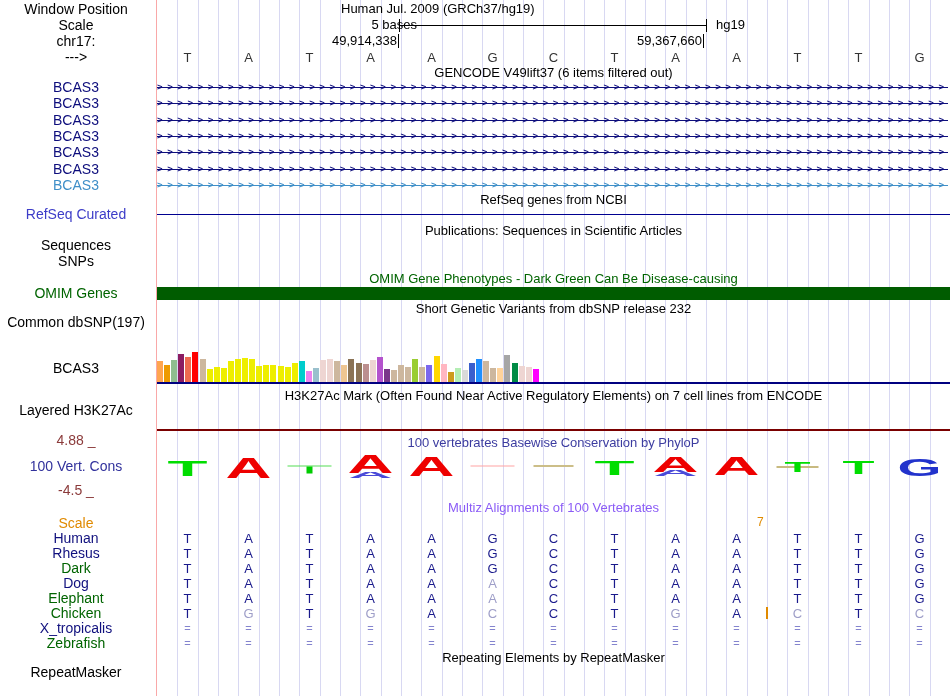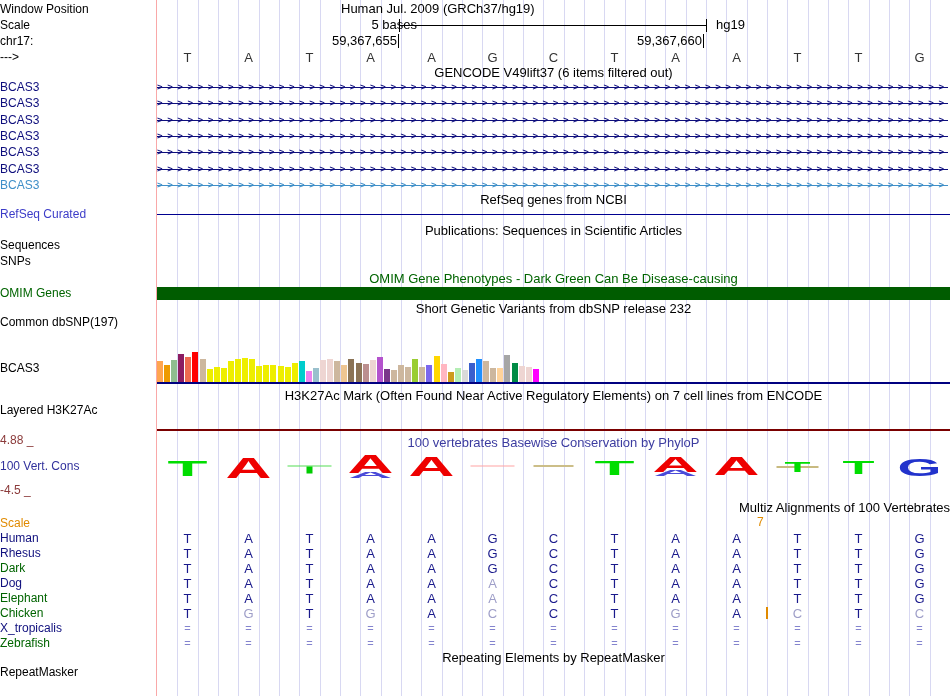--- a/index.html
+++ b/index.html
@@ -1,19 +1,19 @@
 <!DOCTYPE html>
 <html><head>
 <meta charset="utf-8">
 <style>
   html,body{margin:0;padding:0;background:#fff;}
   #browser{position:relative;width:950px;height:696px;background:#fff;overflow:hidden;
            font-family:"Liberation Sans",sans-serif;font-size:13px;color:#000;}
   .abs{position:absolute;white-space:nowrap;}
-  .lbl{position:absolute;left:0;width:152px;text-align:left;height:16px;line-height:16px;font-size:12px;white-space:nowrap;}
+  .lbl{position:absolute;left:0;width:152px;text-align:center;height:16px;line-height:16px;font-size:14px;white-space:nowrap;}
   .ttl{position:absolute;left:157px;width:793px;text-align:center;height:16px;line-height:16px;font-size:13px;white-space:nowrap;}
   .gline{position:absolute;top:0;width:1px;height:696px;}
   .basecell{position:absolute;width:61px;text-align:center;height:15px;line-height:15px;}
   .generow{position:absolute;left:157px;width:791px;overflow:hidden;height:12px;line-height:12px;
            font-size:9.5px;letter-spacing:4.6px;text-decoration:line-through;font-weight:bold;}
   .bar{position:absolute;}
   svg{position:absolute;left:0;top:0;pointer-events:none;}
 </style>
 </head>
 <body>
@@ -66,21 +66,21 @@
   <div class="abs" style="left:341px;top:1px;height:16px;line-height:16px;">Human Jul. 2009 (GRCh37/hg19)</div>
 
   <div class="lbl" style="top:17px;">Scale</div>
   <div class="abs" style="left:240px;top:17px;width:153px;text-align:right;height:16px;line-height:16px;padding-left:24px;">5 bases</div>
   <div class="abs" style="left:399px;top:25px;width:308px;height:1px;background:#000;"></div>
   <div class="abs" style="left:399px;top:19px;width:1px;height:13px;background:#000;"></div>
   <div class="abs" style="left:706px;top:19px;width:1px;height:13px;background:#000;"></div>
   <div class="abs" style="left:716px;top:17px;height:16px;line-height:16px;">hg19</div>
 
   <div class="lbl" style="top:33px;">chr17:</div>
-  <div class="abs" style="left:240px;top:33px;width:157px;text-align:right;height:16px;line-height:16px;">59,367,655</div>
+  <div class="abs" style="left:240px;top:33px;width:157px;text-align:right;height:16px;line-height:16px;">49,914,338</div>
   <div class="abs" style="left:398px;top:34px;width:1px;height:14px;background:#000;"></div>
   <div class="abs" style="left:545px;top:33px;width:157px;text-align:right;height:16px;line-height:16px;">59,367,660</div>
   <div class="abs" style="left:703px;top:34px;width:1px;height:14px;background:#000;"></div>
 
   <div class="lbl" style="top:49px;">---&gt;</div>
   <div id="seq-row">
       <div class="basecell" style="left: 157px; top: 50px; color: rgb(51, 51, 51);">T</div>
       <div class="basecell" style="left: 218px; top: 50px; color: rgb(51, 51, 51);">A</div>
       <div class="basecell" style="left: 279px; top: 50px; color: rgb(51, 51, 51);">T</div>
       <div class="basecell" style="left: 340px; top: 50px; color: rgb(51, 51, 51);">A</div>
@@ -208,21 +208,21 @@
       <text x="614.5" y="474.5" text-anchor="middle" font-family="&quot;Liberation Sans&quot;, sans-serif" font-weight="bold" font-size="20.833333333333336" fill="#00DD00" textLength="40" lengthAdjust="spacingAndGlyphs">T</text>
       <text x="675.5" y="472" text-anchor="middle" font-family="&quot;Liberation Sans&quot;, sans-serif" font-weight="bold" font-size="22.22222222222222" fill="#EE0000" textLength="46" lengthAdjust="spacingAndGlyphs">A</text>
       <text x="675.5" y="476" text-anchor="middle" font-family="&quot;Liberation Sans&quot;, sans-serif" font-weight="bold" font-size="8.333333333333334" fill="#4A4AD8" textLength="44" lengthAdjust="spacingAndGlyphs">A</text>
       <text x="736.5" y="474.5" text-anchor="middle" font-family="&quot;Liberation Sans&quot;, sans-serif" font-weight="bold" font-size="26.38888888888889" fill="#EE0000" textLength="46" lengthAdjust="spacingAndGlyphs">A</text>
       <rect x="776.5" y="466" width="42" height="2" fill="#C8BA80"></rect>
       <text x="797.5" y="472" text-anchor="middle" font-family="&quot;Liberation Sans&quot;, sans-serif" font-weight="bold" font-size="13.88888888888889" fill="#00DD00" textLength="26" lengthAdjust="spacingAndGlyphs">T</text>
       <text x="858.5" y="473.5" text-anchor="middle" font-family="&quot;Liberation Sans&quot;, sans-serif" font-weight="bold" font-size="18.055555555555557" fill="#00DD00" textLength="32" lengthAdjust="spacingAndGlyphs">T</text>
       <text x="919.5" y="475.5" text-anchor="middle" font-family="&quot;Liberation Sans&quot;, sans-serif" font-weight="bold" font-size="23.61111111111111" fill="#2233CC" textLength="44" lengthAdjust="spacingAndGlyphs">G</text>
     </svg>
 
-  <div class="ttl" style="top:500px;color:#000000;text-align:right;">Multiz Alignments of 100 Vertebrates</div>
+  <div class="ttl" style="top:500px;color:#8b5cf6;">Multiz Alignments of 100 Vertebrates</div>
   <div class="lbl" style="top:515px;color:#E08A00;">Scale</div>
   <div class="abs" style="left:757px;top:515px;height:15px;line-height:15px;color:#E08A00;font-size:12px;">7</div>
   <div id="align-rows">
       <div class="lbl" style="top: 530px; color: rgb(16, 16, 126);">Human</div>
       <div class="basecell" style="left: 157px; top: 530.5px; color: rgb(26, 26, 140); font-size: 13px;">T</div>
       <div class="basecell" style="left: 218px; top: 530.5px; color: rgb(26, 26, 140); font-size: 13px;">A</div>
       <div class="basecell" style="left: 279px; top: 530.5px; color: rgb(26, 26, 140); font-size: 13px;">T</div>
       <div class="basecell" style="left: 340px; top: 530.5px; color: rgb(26, 26, 140); font-size: 13px;">A</div>
       <div class="basecell" style="left: 401px; top: 530.5px; color: rgb(26, 26, 140); font-size: 13px;">A</div>
       <div class="basecell" style="left: 462px; top: 530.5px; color: rgb(26, 26, 140); font-size: 13px;">G</div>

